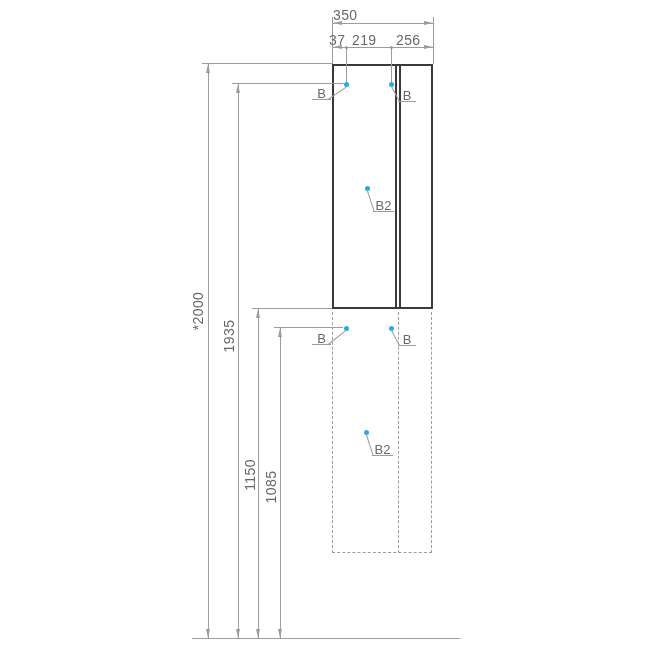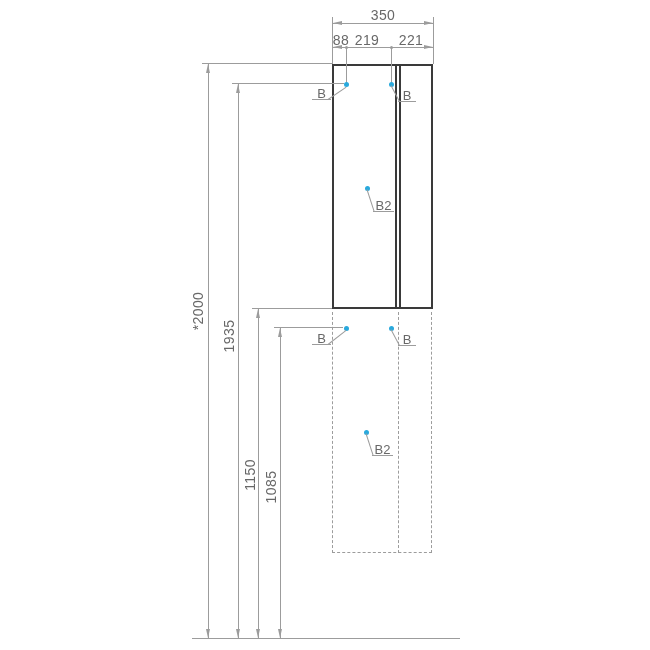--- a/index.html
+++ b/index.html
@@ -33,21 +33,20 @@
     position: absolute;
     width: 5px; height: 5px;
     border-radius: 50%;
     background: var(--marker);
   }
   .dimtext {
     position: absolute;
     color: var(--text);
     font-size: 14px;
     letter-spacing: 0.4px;
-    text-align: center;
     white-space: nowrap;
     line-height: 1;
   }
   .vtext {
     position: absolute;
     color: var(--text);
     font-size: 14px;
     letter-spacing: 0.4px;
     white-space: nowrap;
     line-height: 1;
@@ -100,23 +99,23 @@
   <div class="hline" style="left:333px; top:23px; width:100px;"></div>
   <div class="arr arr-left" style="left:333px; top:21px;"></div>
   <div class="arr arr-right" style="left:424px; top:21px;"></div>
   <div class="dimtext" style="left:333px; top:8px; width:100px;">350</div>
 
   <div class="hline" style="left:333px; top:47px; width:100px;"></div>
   <div class="arr arr-left" style="left:333px; top:45px;"></div>
   <div class="arr arr-right" style="left:424px; top:45px;"></div>
   <div class="tickdot" style="left:345px; top:46px;"></div>
   <div class="tickdot" style="left:390px; top:46px;"></div>
-  <div class="dimtext" style="left:329px; top:33px; width:24px;">88</div>
+  <div class="dimtext" style="left:329px; top:33px; width:24px;">37</div>
   <div class="dimtext" style="left:352px; top:33px; width:30px;">219</div>
-  <div class="dimtext" style="left:396px; top:33px; width:30px;">221</div>
+  <div class="dimtext" style="left:396px; top:33px; width:30px;">256</div>
 
   <div class="vline" style="left:346px; top:47px; height:36px;"></div>
   <div class="vline" style="left:391px; top:47px; height:36px;"></div>
 
   <div class="hline" style="left:202px; top:63px; width:130px;"></div>
   <div class="vline" style="left:208px; top:64px; height:574px;"></div>
   <div class="arr arr-up" style="left:205.5px; top:64px;"></div>
   <div class="arr arr-down" style="left:205.5px; top:629px;"></div>
   <div class="vtext" style="left:198px; top:311px;">*2000</div>
 

